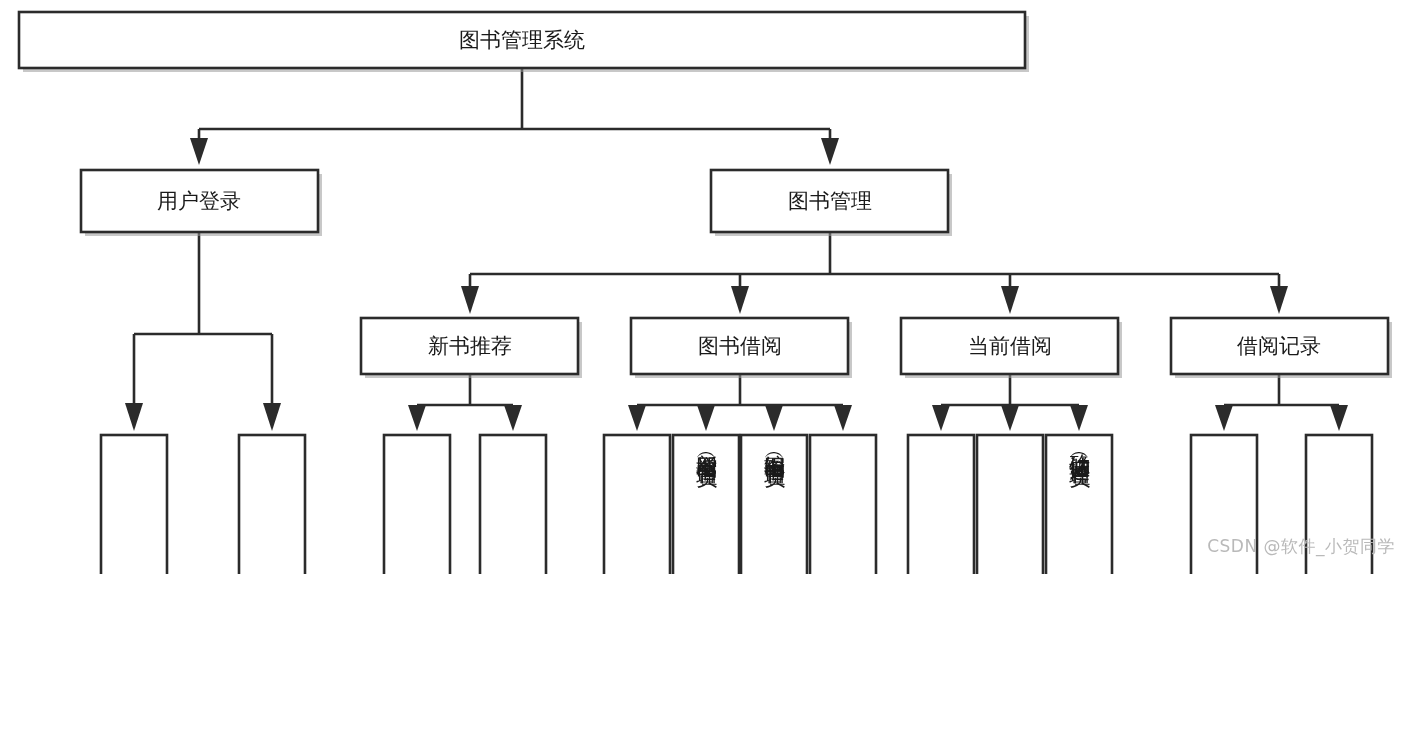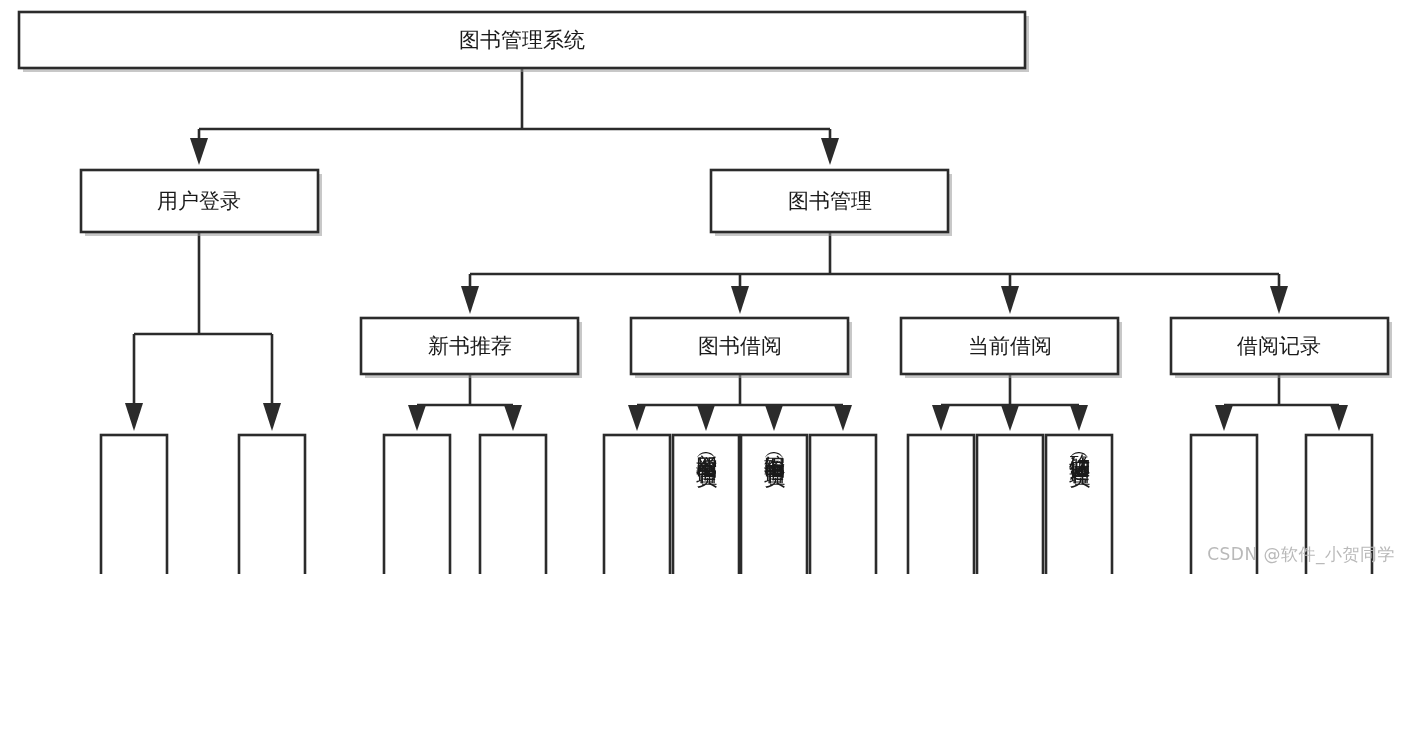--- a/index.html
+++ b/index.html
@@ -64,21 +64,21 @@
     font-family: "DejaVu Sans", "Liberation Sans", sans-serif;
     font-size: 21px;
     line-height: 1.22;
     color: #1a1a1a;
     letter-spacing: 2px;
     white-space: nowrap;
   }
   .watermark {
     position: absolute;
     right: 10px;
-    bottom: 8px;
+    bottom: 16px;
     font-family: "DejaVu Sans", "Liberation Sans", sans-serif;
     font-size: 17px;
     color: #b9b9b9;
     letter-spacing: 0.5px;
     white-space: nowrap;
   }
 </style>
 </head>
 <body>
 

